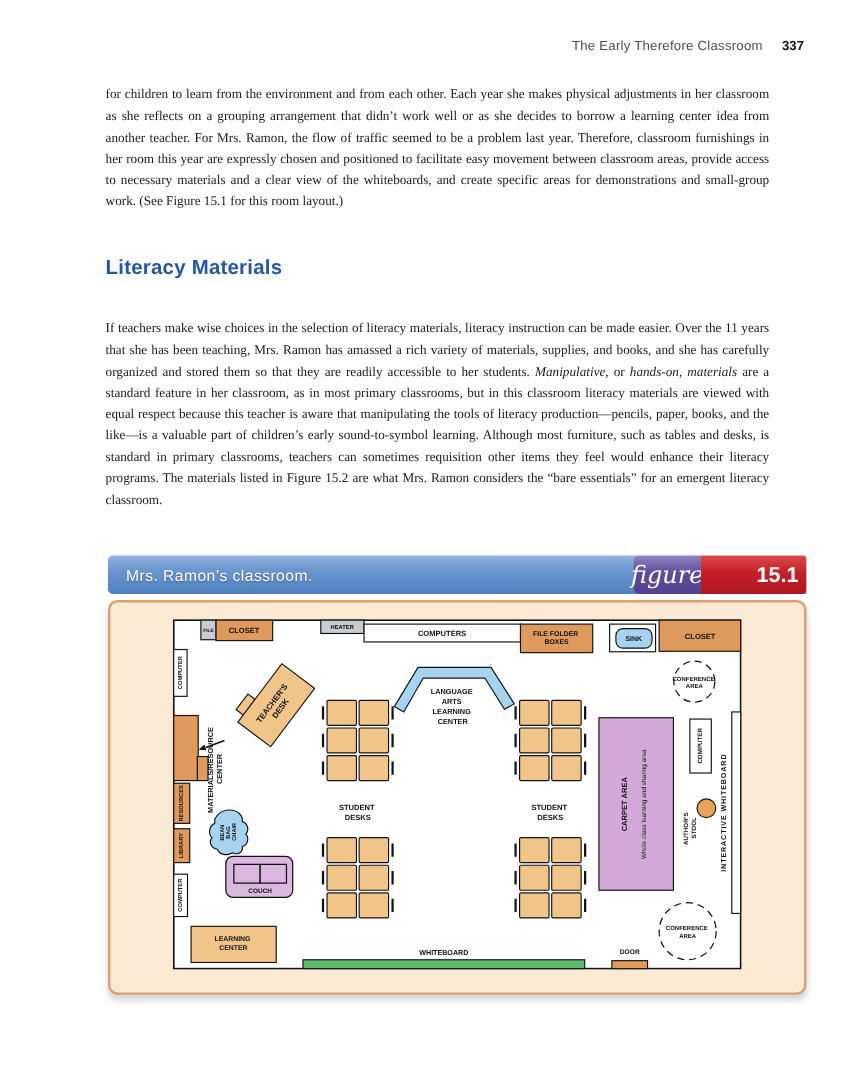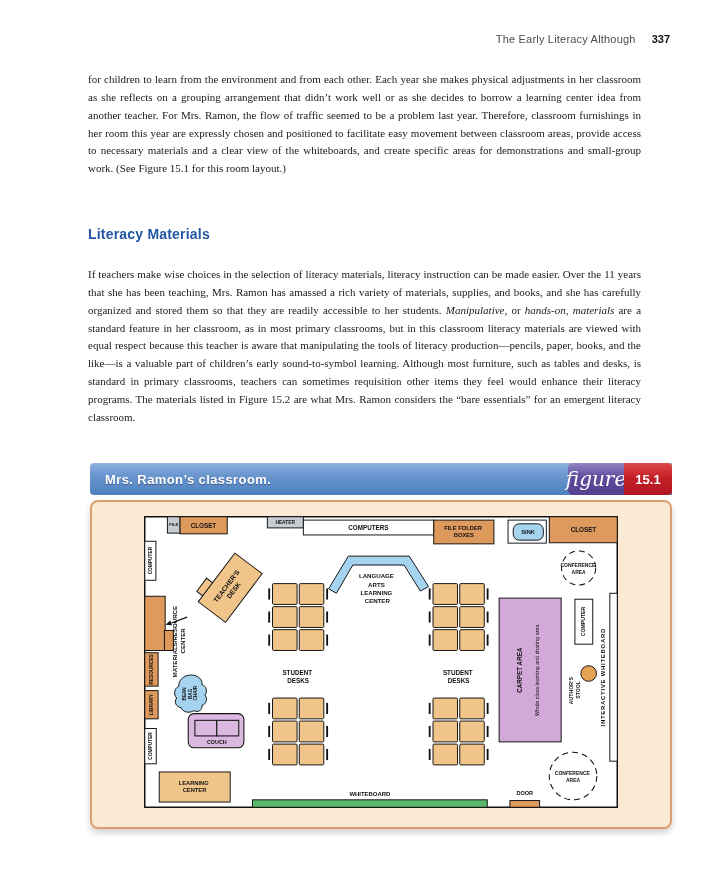--- a/index.html
+++ b/index.html
@@ -17,48 +17,48 @@
     font-weight:bold;color:#111;font-size:11px;margin-left:16px;letter-spacing:0;
   }
   
   .para{
     position:absolute;left:88px;width:553px;text-align:justify;
     font-size:11px;line-height:17.85px;
   }
   #para1{top:60px;}
   #para2{top:255px;}
   .section-heading{
-    position:absolute;left:88px;top:214px;
+    position:absolute;left:88px;top:199px;
     font-family:"Liberation Sans",sans-serif;font-weight:bold;
-    font-size:14px;color:#2456a6;letter-spacing:.2px;
+    font-size:17px;color:#2456a6;letter-spacing:.2px;
   }
   
   .figure-box{position:absolute;left:90px;top:463px;width:582px;}
   .fig-bar{
     height:32px;display:flex;align-items:stretch;
     border-radius:4px 0 0 4px;overflow:hidden;
     background:linear-gradient(180deg,#93b5e0 0%,#6c97cf 35%,#4f80c1 100%);
   }
   .fig-title{
     flex:1;display:flex;align-items:center;padding-left:15px;
-    font-family:"Liberation Sans",sans-serif;font-weight:bold;font-size:13px;
+    font-family:"Liberation Sans",sans-serif;font-weight:normal;font-size:13px;
     color:#ffffff;letter-spacing:.4px;text-shadow:0 1px 1px rgba(0,0,0,.35);
   }
   .fig-tag{
     width:56px;display:flex;align-items:center;justify-content:center;
     background:linear-gradient(180deg,#9384c1 0%,#5d4c9b 45%,#54428f 100%);
     border-radius:5px 0 0 5px;
     font-family:"DejaVu Serif","Liberation Serif",serif;font-style:italic;
     font-size:20px;color:#fff;
   }
   .fig-num{
     width:48px;display:flex;align-items:center;justify-content:center;
     background:linear-gradient(180deg,#dd4a4a 0%,#c51f28 45%,#b01620 100%);
     border-radius:0 4px 4px 0;
-    font-family:"Liberation Sans",sans-serif;font-weight:bold;font-size:13px;color:#fff;
+    font-family:"Liberation Sans",sans-serif;font-weight:bold;font-size:18px;color:#fff;padding-left:40px;
   }
   .fig-panel{
     margin-top:5px;height:325px;position:relative;
     background:#fbead3;border:2px solid #dc9f70;border-radius:8px;
     box-shadow:0 4px 6px rgba(0,0,0,.18);
   }
   .fig-panel svg{position:absolute;left:52px;top:14px;}
   
   .lbl{font-family:"Liberation Sans",sans-serif;font-weight:bold;fill:#111;}
   .lbl-reg{font-family:"Liberation Sans",sans-serif;fill:#111;}
@@ -73,21 +73,21 @@
   .couch{fill:#dbb8df;stroke:#111;stroke-width:2.8;}
   .stool{fill:#e7a353;stroke:#111;stroke-width:2.6;}
   .dashed{fill:none;stroke:#111;stroke-width:2.8;stroke-dasharray:16 11;}
   .tick{stroke:#111;stroke-width:5;}
   .arrow{stroke:#111;stroke-width:3.5;}
 </style>
 </head>
 <body>
 
 <div class="running-head">
-  <span>The Early Literacy Although</span><span class="pagenum">337</span>
+  <span>The Early Therefore Classroom</span><span class="pagenum">337</span>
 </div>
 
 <p class="para" id="para1">for children to learn from the environment and from each other. Each year she makes physical adjustments in her classroom as she reflects on a grouping arrangement that didn’t work well or as she decides to borrow a learning center idea from another teacher. For Mrs. Ramon, the flow of traffic seemed to be a problem last year. Therefore, classroom furnishings in her room this year are expressly chosen and positioned to facilitate easy movement between classroom areas, provide access to necessary materials and a clear view of the whiteboards, and create specific areas for demonstrations and small-group work. (See Figure 15.1 for this room layout.)</p>
 
 <h2 class="section-heading">Literacy Materials</h2>
 
 <p class="para" id="para2"><span>If teachers make wise choices in the selection of literacy materials, literacy instruction can be made easier. Over the 11 years that she has been teaching, Mrs. Ramon has amassed a rich variety of materials, supplies, and books, and she has carefully organized and stored them so that they are readily accessible to her students. </span><span style="font-style: italic;">Manipulative,</span><span> or </span><span style="font-style: italic;">hands-on, materials</span><span> are a standard feature in her classroom, as in most primary classrooms, but in this classroom literacy materials are viewed with equal respect because this teacher is aware that manipulating the tools of literacy production—pencils, paper, books, and the like—is a valuable part of children’s early sound-to-symbol learning. Although most furniture, such as tables and desks, is standard in primary classrooms, teachers can sometimes requisition other items they feel would enhance their literacy programs. The materials listed in Figure 15.2 are what Mrs. Ramon considers the “bare essentials” for an emergent literacy classroom.</span></p>
 
 <div class="figure-box">
   <div class="fig-bar">

